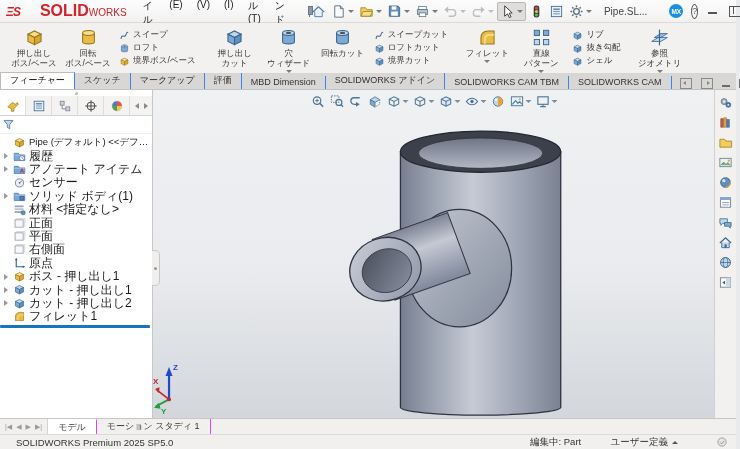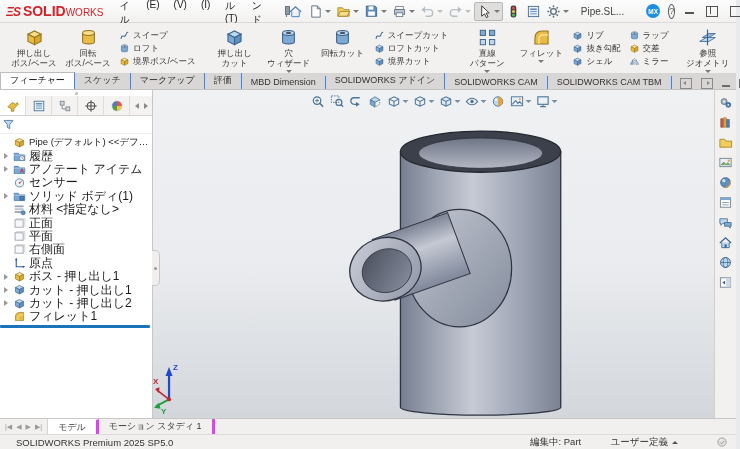--- a/index.html
+++ b/index.html
@@ -5,21 +5,21 @@
   html,body{margin:0;padding:0;}
   body{width:740px;height:449px;overflow:hidden;font-family:"Liberation Sans","DejaVu Sans",sans-serif;
        -webkit-font-smoothing:antialiased;background:#e8eaec;font-size:10px;color:#333;}
   #app{width:736px;height:449px;display:flex;flex-direction:column;position:relative;}
 
   
   .tb{height:22px;background:linear-gradient(#fdfdfd,#f2f1f0);border-bottom:1px solid #dcdbda;
       display:flex;align-items:center;padding:0 4px;flex:0 0 22px;}
   .logo{display:flex;align-items:baseline;margin:0 10px 0 2px;}
   .logo .lg1{color:#d3222a;font-weight:bold;font-style:italic;font-size:12px;letter-spacing:-1px;}
-  .logo .lg2{color:#d3222a;font-weight:bold;font-size:14px;margin-left:3px;}
+  .logo .lg2{color:#d3222a;font-weight:bold;font-size:16px;margin-left:20px;}
   .logo .lg3{color:#d3222a;font-size:10px;}
   .menu{display:flex;gap:2px;}
   .mitem{padding:2px 6px;font-size:10px;color:#222;border-radius:2px;}
   .pin{width:12px;height:12px;margin:0 6px;position:relative;}
   .pin::before{content:"";position:absolute;left:5px;top:1px;width:3px;height:7px;background:#8d9aa6;border:1px solid #6b7884;}
   .pin::after{content:"";position:absolute;left:6px;top:9px;width:1px;height:3px;background:#6b7884;}
   .qa{display:flex;align-items:center;gap:1px;}
   .qbtn{display:flex;align-items:center;padding:1px 2px;border-radius:2px;position:relative;}
   .qbtn.sel{background:#dfdedd;border:1px solid #b9b7b5;}
   .car{width:0;height:0;border-left:3px solid transparent;border-right:3px solid transparent;border-top:3px solid #7a7a7a;margin-left:2px;}
@@ -39,21 +39,21 @@
   .wclose::before{transform:rotate(45deg);} .wclose::after{transform:rotate(-45deg);}
 
   
   .ribbon{height:50px;background:#f2f1f0;display:flex;align-items:stretch;flex:0 0 50px;border-bottom:1px solid #d8d6d4;padding-left:4px;}
   .rgroup{display:flex;align-items:stretch;padding:2px 3px;}
   .rsep{width:1px;background:#d8d6d4;margin:3px 1px;}
   .rbig{display:flex;flex-direction:column;align-items:center;justify-content:flex-start;padding:2px 4px 17px;min-width:46px;border-radius:2px;position:relative;}
   .ric{width:21px;height:21px;flex:0 0 21px;}
   .rlabel{font-size:8.5px;line-height:1.15;text-align:center;color:#333;white-space:pre-line;margin-top:1px;}
   .rbig .bcar{width:0;height:0;border-left:3px solid transparent;border-right:3px solid transparent;border-top:3px solid #7a7a7a;margin-top:1px;}
-  .rstack{display:flex;flex-direction:column;justify-content:flex-end;padding:3px 2px;}
+  .rstack{display:flex;flex-direction:column;justify-content:center;padding:3px 2px;}
   .rsmall{display:flex;align-items:center;gap:3px;padding:0 2px;border-radius:2px;height:13px;}
   .rics{width:11px;height:11px;flex:0 0 11px;}
   .rsmall span{font-size:8.5px;white-space:nowrap;color:#333;}
 
   
   .ctabs{height:15px;background:#d9d7d5;display:flex;align-items:flex-end;flex:0 0 15px;border-bottom:1px solid #c4c2c0;}
   .ctab{font-size:9px;padding:1px 9px 2px;border-right:1px solid #3b82f6;color:#333;white-space:nowrap;}
   .ctab.on{background:#fff;border-top:1px solid #bfbdbb;border-left:1px solid #bfbdbb;color:#000;}
   .cfill{flex:1;}
   .dwin{display:flex;align-items:center;gap:9px;padding:0 8px;color:#6b6b6b;}
@@ -99,21 +99,21 @@
 
   
   .task{width:21px;flex:0 0 21px;background:#f2f1f0;border-left:1px solid #d2d0ce;display:flex;flex-direction:column;align-items:center;padding-top:3px;gap:1px;}
   .tic{width:19px;height:19px;display:flex;align-items:center;justify-content:center;border-radius:2px;}
   .tic svg{width:15px;height:15px;}
 
   
   .dock{height:15px;background:#f1f0ef;border-top:1px solid #c9c7c5;display:flex;align-items:stretch;flex:0 0 15px;}
   .dnav{display:flex;align-items:center;gap:4px;padding:0 5px;border-right:1px solid #d5d3d1;color:#9a9a9a;}
   .dn{font-size:7px;color:#9a9a9a;}
-  .dtab{font-size:9px;display:flex;align-items:center;padding:0 10px;border-right:3px solid #d946ef;color:#333;}
+  .dtab{font-size:9px;display:flex;align-items:center;padding:0 10px;border-right:1px solid #d946ef;color:#333;}
   .dtab.on{background:#fff;border-top:1px solid #fff;}
   .sb{height:14px;background:#f1f0ef;border-top:1px solid #dcdbda;display:flex;align-items:center;flex:0 0 14px;position:relative;font-size:9.5px;color:#333;}
   .sb .prod{margin-left:16px;}
   .sb .edit{position:absolute;left:530px;}
   .sb .units{position:absolute;right:58px;display:flex;align-items:center;gap:4px;}
   .ucar{width:0;height:0;border-left:3px solid transparent;border-right:3px solid transparent;border-bottom:3px solid #555;}
   .tagic{position:absolute;right:8px;width:12px;height:12px;}
 </style>
 </head>
 <body>
@@ -584,71 +584,51 @@
               <use href="#s-box-b"></use>
             </svg>
             <span>境界カット</span>
           </div>
       </div>
     </div>
     <div class="rsep"></div>
     <div class="rgroup">
       <div class="rbig">
         <svg class="ric">
+            <use href="#s-fillet"></use>
+          </svg>
+        <div class="rlabel">フィレット</div>
+        <i class="bcar"></i>
+      </div>
+      <div class="rbig">
+        <svg class="ric">
             <use href="#s-grid"></use>
           </svg>
         <div class="rlabel">直線
 パターン</div>
-        <i class="bcar"></i>
-      </div>
-      <div class="rbig">
-        <svg class="ric">
-            <use href="#s-fillet"></use>
-          </svg>
-        <div class="rlabel">フィレット</div>
         <i class="bcar"></i>
       </div>
       <div class="rstack">
         <div class="rsmall">
             <svg class="rics">
               <use href="#s-box-b"></use>
             </svg>
             <span>リブ</span>
           </div>
         <div class="rsmall">
             <svg class="rics">
               <use href="#s-box-b"></use>
             </svg>
             <span>抜き勾配</span>
           </div>
         <div class="rsmall">
             <svg class="rics">
               <use href="#s-box-b"></use>
             </svg>
             <span>シェル</span>
-          </div>
-      </div>
-      <div class="rstack">
-        <div class="rsmall">
-            <svg class="rics">
-              <use href="#s-cyl-b"></use>
-            </svg>
-            <span>ラップ</span>
-          </div>
-        <div class="rsmall">
-            <svg class="rics">
-              <use href="#s-box-g"></use>
-            </svg>
-            <span>交差</span>
-          </div>
-        <div class="rsmall">
-            <svg class="rics">
-              <use href="#s-mirror"></use>
-            </svg>
-            <span>ミラー</span>
           </div>
       </div>
     </div>
     <div class="rsep"></div>
     <div class="rgroup">
       <div class="rbig">
         <svg class="ric">
             <use href="#s-planes"></use>
           </svg>
         <div class="rlabel">参照
@@ -665,22 +645,22 @@
 
   </div>
 
   <div class="ctabs">
     <span class="ctab on">フィーチャー</span>
     <span class="ctab">スケッチ</span>
     <span class="ctab">マークアップ</span>
     <span class="ctab">評価</span>
     <span class="ctab">MBD Dimension</span>
     <span class="ctab">SOLIDWORKS アドイン</span>
+    <span class="ctab">SOLIDWORKS CAM TBM</span>
     <span class="ctab">SOLIDWORKS CAM</span>
-    <span class="ctab">SOLIDWORKS CAM TBM</span>
     <span class="cfill"></span>
     <div class="dwin">
       <span class="pane l"></span>
       <span class="pane r"></span>
       <span class="dmin"></span>
       <span class="drest"></span>
 
     </div>
   </div>
 

